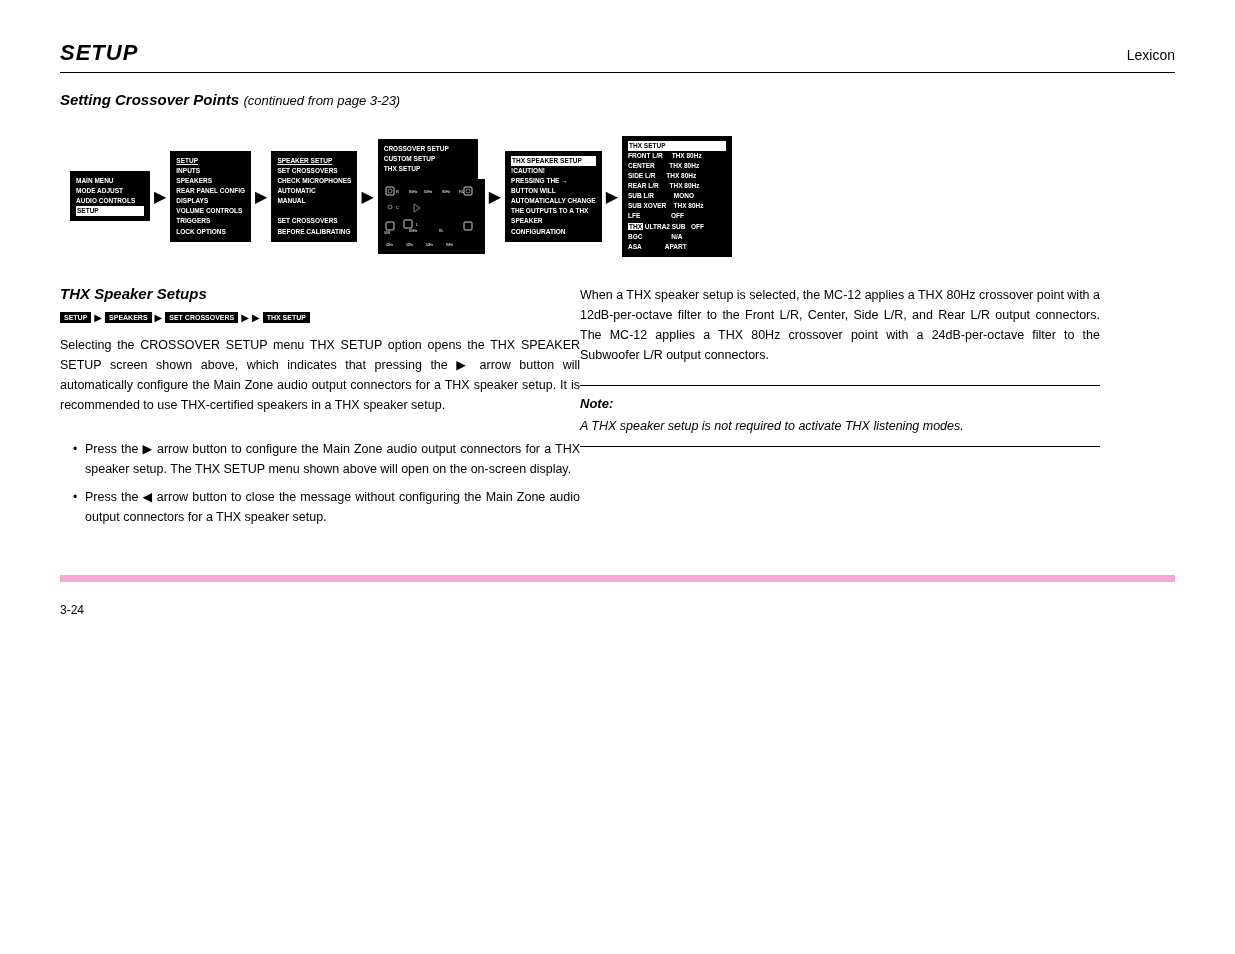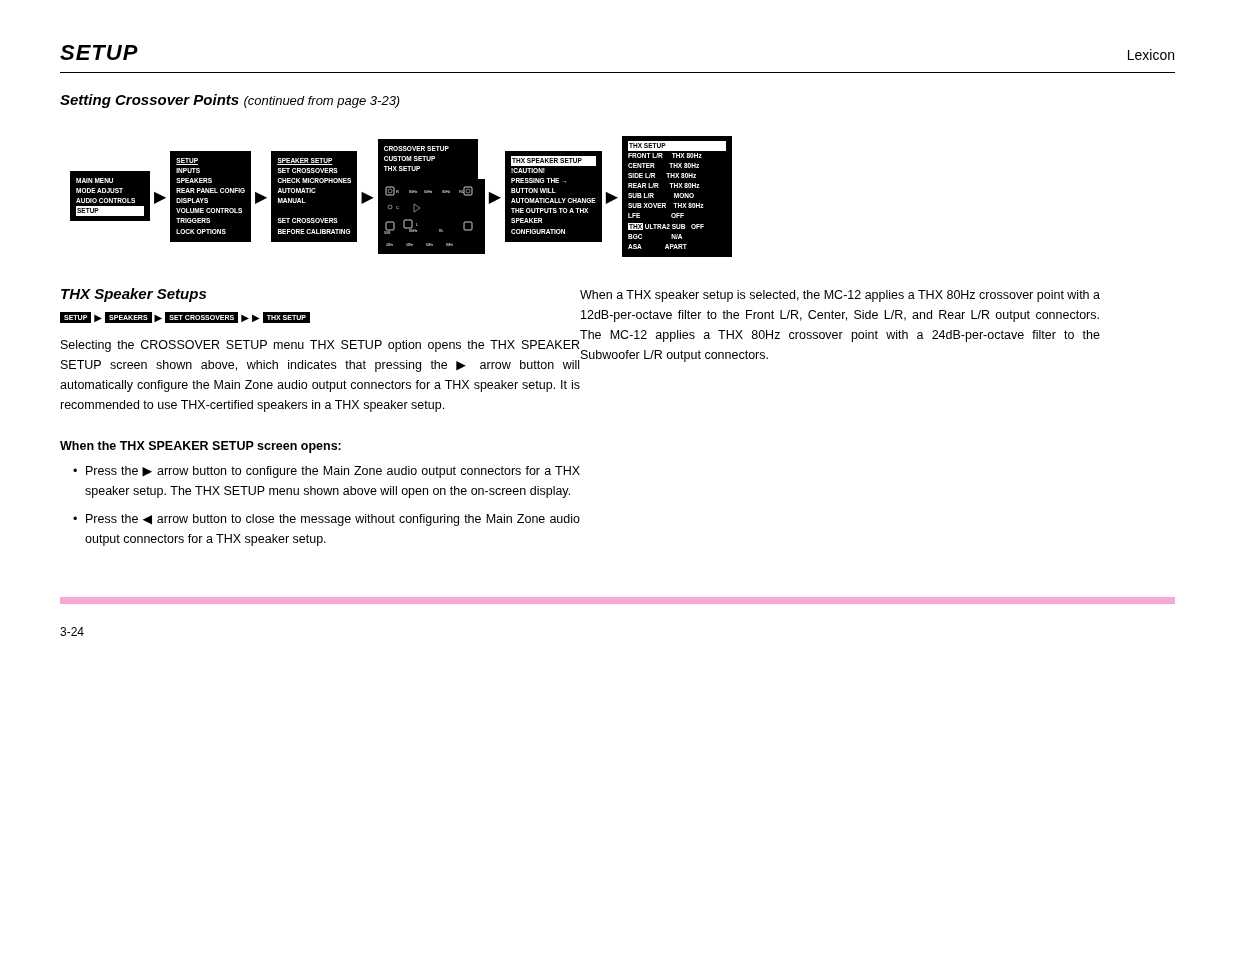--- a/index.html
+++ b/index.html
@@ -333,33 +333,36 @@
       <span class="breadcrumb-item">SPEAKERS</span>
       <span class="breadcrumb-arrow">▶</span>
       <span class="breadcrumb-item">SET CROSSOVERS</span>
       <span class="breadcrumb-arrow">▶</span>
       <span class="breadcrumb-arrow">▶</span>
       <span class="breadcrumb-item">THX SETUP</span>
     </div>
 
     <p class="body-text">Selecting the CROSSOVER SETUP menu THX SETUP option opens the THX SPEAKER SETUP screen shown above, which indicates that pressing the ▶ arrow button will automatically configure the Main Zone audio output connectors for a THX speaker setup. It is recommended to use THX-certified speakers in a THX speaker setup.</p>
 
-    <p class="subheading">When the THX SPEAKER SETUP screen opens:</p>
 
     <ul class="bullet-list">
       <li>Press the ▶ arrow button to configure the Main Zone audio output connectors for a THX speaker setup. The THX SETUP menu shown above will open on the on-screen display.</li>
       <li>Press the ◀ arrow button to close the message without configuring the Main Zone audio output connectors for a THX speaker setup.</li>
     </ul>
 
   </div>
 
   <div class="col-right">
 
     <p class="right-body-text">When a THX speaker setup is selected, the MC-12 applies a THX 80Hz crossover point with a 12dB-per-octave filter to the Front L/R, Center, Side L/R, and Rear L/R output connectors. The MC-12 applies a THX 80Hz crossover point with a 24dB-per-octave filter to the Subwoofer L/R output connectors.</p>
 
+    <div class="note-box">
+      <div class="note-title">Note:</div>
+      <div class="note-text">A THX speaker setup is not required to activate THX listening modes.</div>
+    </div>
 
   </div>
 
 </div>
 
 <div class="footer">
   <span>3-24</span>
 </div>
 
 </body></html>

